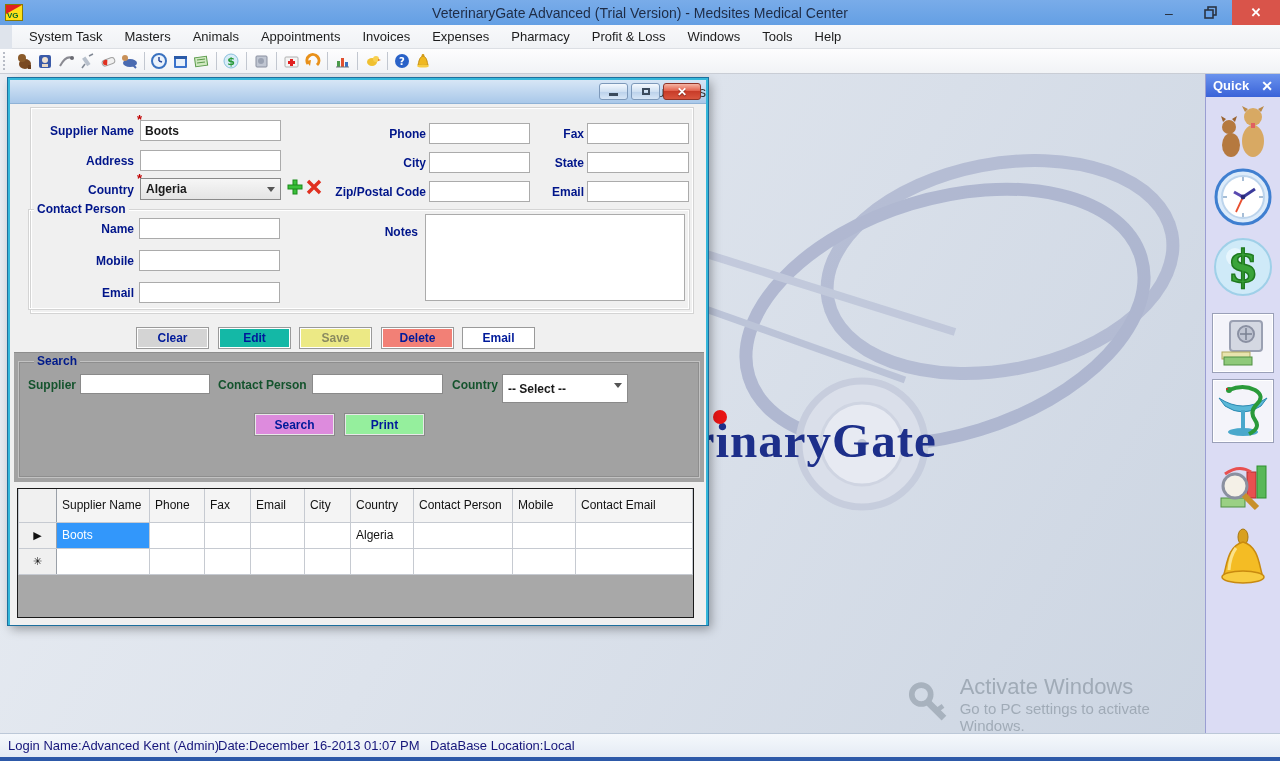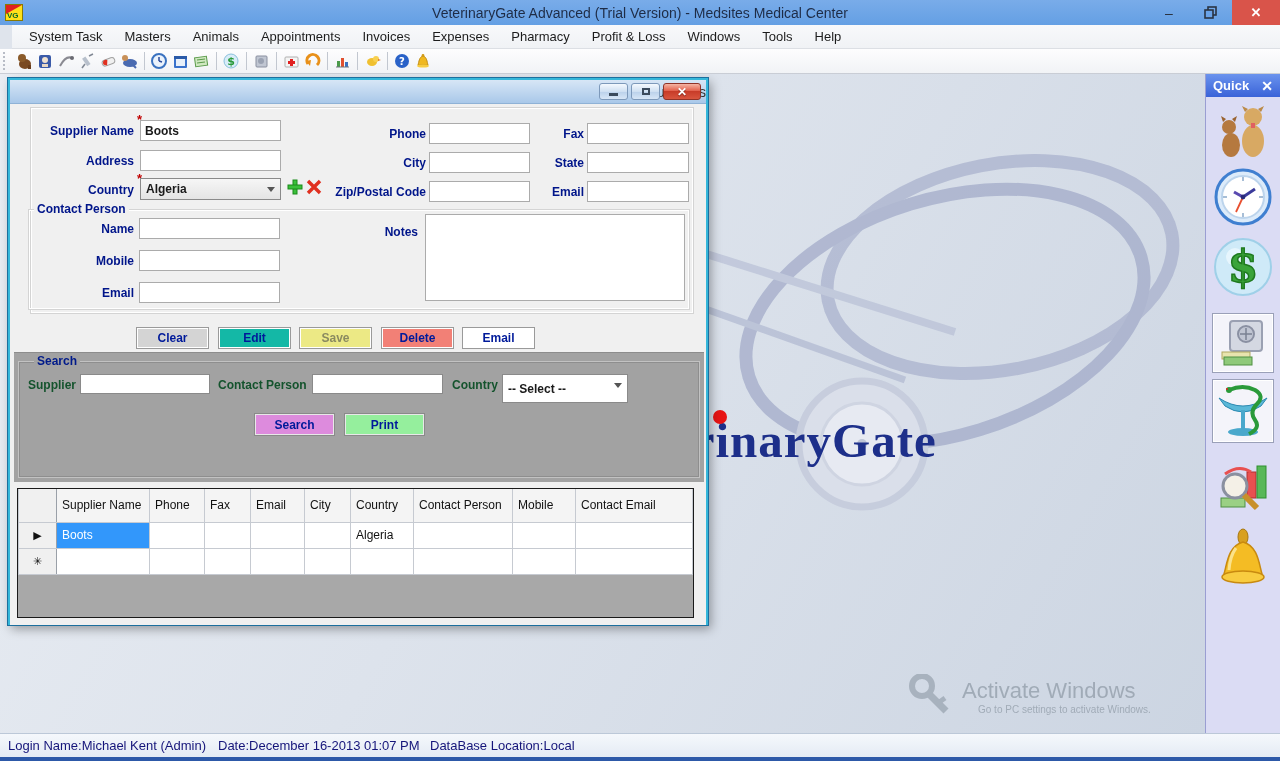--- a/index.html
+++ b/index.html
@@ -37,21 +37,21 @@
     background:linear-gradient(120deg,#e9edf3 0%,#dde3ec 45%,#ccd5e2 100%); overflow:hidden; }
   .steth { position:absolute; left:700px; top:8px; opacity:.75; }
   .brand-mark { position:absolute; left:598px; top:338px; z-index:1;
     font-family:"Liberation Serif", serif; font-weight:bold; font-size:49px; color:#1d2f8a; letter-spacing:1px; }
   .brand-i { position:relative; }
   .brand-i::after { content:""; position:absolute; left:-2px; top:-3px; width:14px; height:14px;
     border-radius:50%; background:#e81414; }
   .activate { position:absolute; left:908px; top:600px; display:flex; align-items:center; gap:10px;
     color:#95a0ac; opacity:.8; z-index:1; }
   .activate .lines div:first-child { font-size:22px; }
-  .activate .lines div:last-child { font-size:10px;margin-left:16px; }
+  .activate .lines div:last-child { font-size:15px; }
 
   
   .dialog { position:absolute; left:8px; top:4px; width:700px; height:547px; z-index:5;
     border:2px solid #35b7da; outline:1px solid #1c6f9e; background:#f0f0f0;
     box-shadow:3px 4px 10px rgba(0,0,0,.35); }
   .dlg-titlebar { height:24px; background:linear-gradient(#d7e6f6,#a9c8e9);
     display:flex; align-items:center; position:relative; border-bottom:1px solid #8fb2d6; }
   .dlg-title { flex:1; text-align:right; font-size:14px; color:#333; }
   .dlg-controls { position:absolute; right:5px; top:3px; display:flex; gap:3px; }
   .dlg-btn { width:29px; height:17px; border:1px solid #7d99ba; border-radius:3px;
@@ -564,17 +564,17 @@
     <svg width="54" height="62" viewBox="0 0 54 62">
       <ellipse cx="27" cy="9" rx="5" ry="8" fill="#d8a020" stroke="#a87810"></ellipse>
       <path d="M27,14 C12,18 11,36 8,46 L46,46 C43,36 42,18 27,14 Z" fill="#f4bc24" stroke="#c88a10" stroke-width="1.5"></path>
       <path d="M20,20 Q14,28 13,42" stroke="#fbe28a" stroke-width="3" fill="none"></path>
       <ellipse cx="27" cy="49" rx="21" ry="6" fill="#f8cc40" stroke="#c88a10" stroke-width="1.5"></ellipse>
     </svg>
   </div>
 </div>
 
 <div class="statusbar">
-  <span class="st-login">Login Name:Michael Kent (Admin)</span>
+  <span class="st-login">Login Name:Advanced Kent (Admin)</span>
   <span class="st-date">Date:December 16-2013  01:07  PM</span>
   <span class="st-db">DataBase Location:Local</span>
 </div>
 <div class="bottom-edge"></div>
 
 </body></html>

